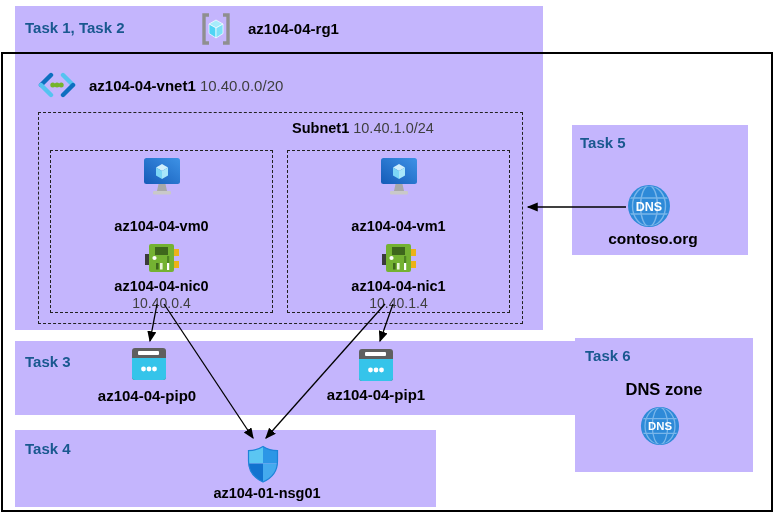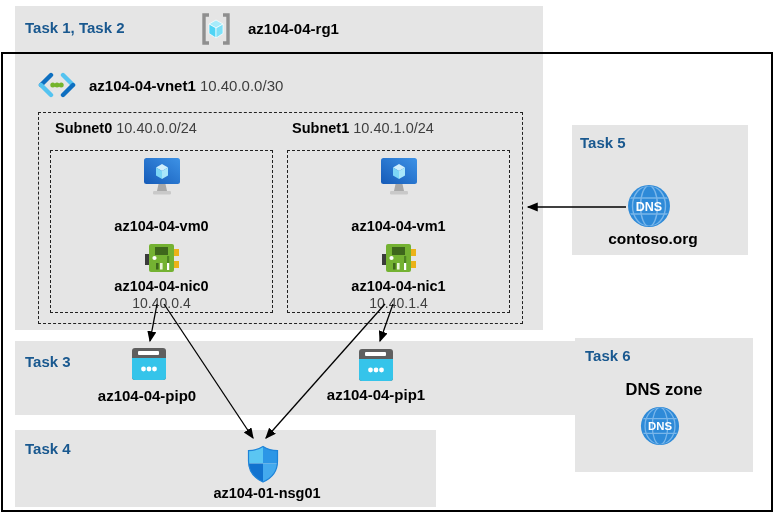--- a/index.html
+++ b/index.html
@@ -1,19 +1,19 @@
 <!DOCTYPE html>
 <html><head>
 <meta charset="utf-8">
 <style>
   html,body{margin:0;padding:0;background:#fff;}
   #stage{position:relative;width:776px;height:517px;background:#fff;
          font-family:"Liberation Sans","DejaVu Sans",sans-serif;overflow:hidden;}
   .abs{position:absolute;}
-  .band{position:absolute;background:#e5e5e5;}
+  .band{position:absolute;background:#c4b5fd;}
   .task-label{position:absolute;font-size:15px;font-weight:700;color:#19588f;white-space:nowrap;}
   .name{font-weight:700;color:#000;}
   .sec{font-weight:400;color:#3f3f3f;}
   #frame{position:absolute;left:1px;top:52px;width:772px;height:460px;
          border:2px solid #000;box-sizing:border-box;background:transparent;z-index:1;}
   .dashed{position:absolute;border:1px dashed #222;box-sizing:border-box;}
   .vnet-title{position:absolute;font-size:15px;white-space:nowrap;}
   .subnet-label{position:absolute;font-size:14.5px;white-space:nowrap;}
   .col{position:absolute;display:flex;flex-direction:column;align-items:center;z-index:2;}
   .col .lbl{font-size:14.5px;font-weight:700;color:#000;margin-top:20px;white-space:nowrap;}
@@ -47,29 +47,25 @@
       <path d="M15,3 L5,13" stroke="#0e6fc0" stroke-width="4.4" stroke-linecap="round" fill="none"></path>
       <path d="M5,13 L15,23" stroke="#54c3f0" stroke-width="4.4" stroke-linecap="round" fill="none"></path>
       <path d="M27,3 L37,13" stroke="#54c3f0" stroke-width="4.4" stroke-linecap="round" fill="none"></path>
       <path d="M37,13 L27,23" stroke="#0e6fc0" stroke-width="4.4" stroke-linecap="round" fill="none"></path>
       <circle cx="16.8" cy="13" r="2.5" fill="#74b42c"></circle>
       <circle cx="21" cy="13" r="2.5" fill="#74b42c"></circle>
       <circle cx="25.2" cy="13" r="2.5" fill="#74b42c"></circle>
     </svg>
     <div class="vnet-title" style="left:74px;top:23px;">
       <span class="name">az104-04-vnet1</span>
-      <span class="sec">10.40.0.0/30</span>
+      <span class="sec">10.40.0.0/20</span>
     </div>
 
     <div class="dashed" style="left:23px;top:58px;width:485px;height:212px;"></div>
 
-    <div class="subnet-label" style="left:40px;top:66px;">
-      <span class="name">Subnet0</span>
-      <span class="sec">10.40.0.0/24</span>
-    </div>
     <div class="dashed" style="left:35px;top:96px;width:223px;height:163px;"></div>
     <div class="col" style="left:35px;top:104px;width:223px;">
       <svg width="36" height="40" viewBox="0 0 36 40">
         <defs>
           <linearGradient id="vmg" x1="0" y1="1" x2="1" y2="0">
             <stop offset="0" stop-color="#155bb8"></stop>
               <stop offset="1" stop-color="#3d92e6"></stop>
           </linearGradient>
         </defs>
         <rect x="0" y="0" width="36" height="26" rx="2.5" fill="url(#vmg)"></rect>

